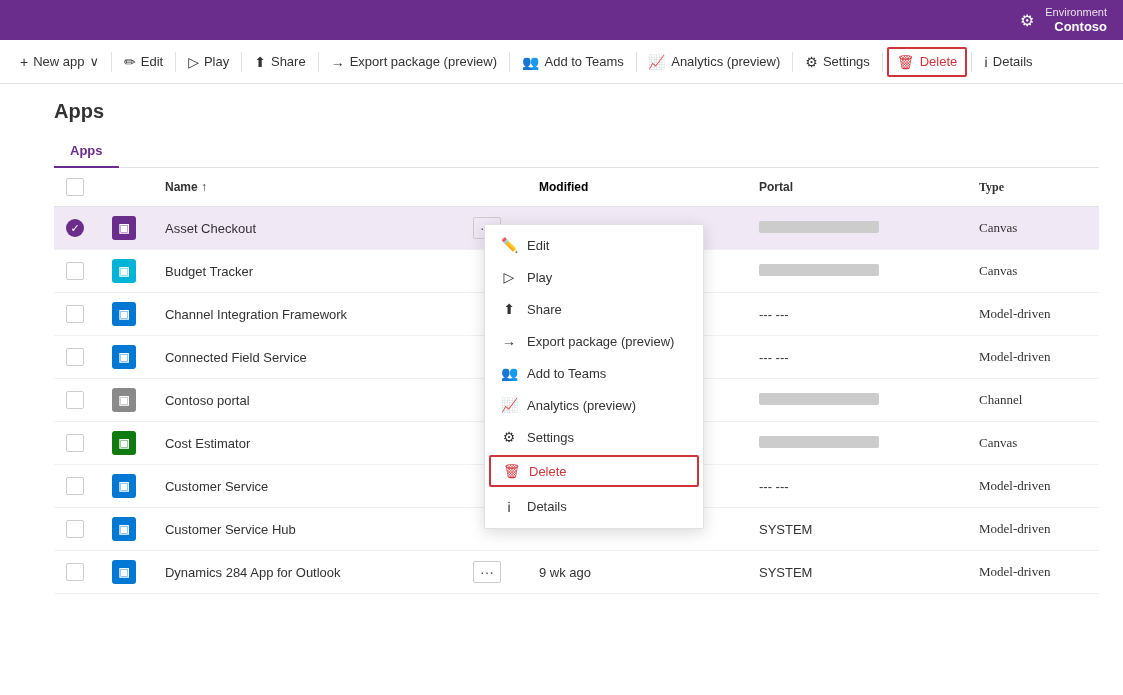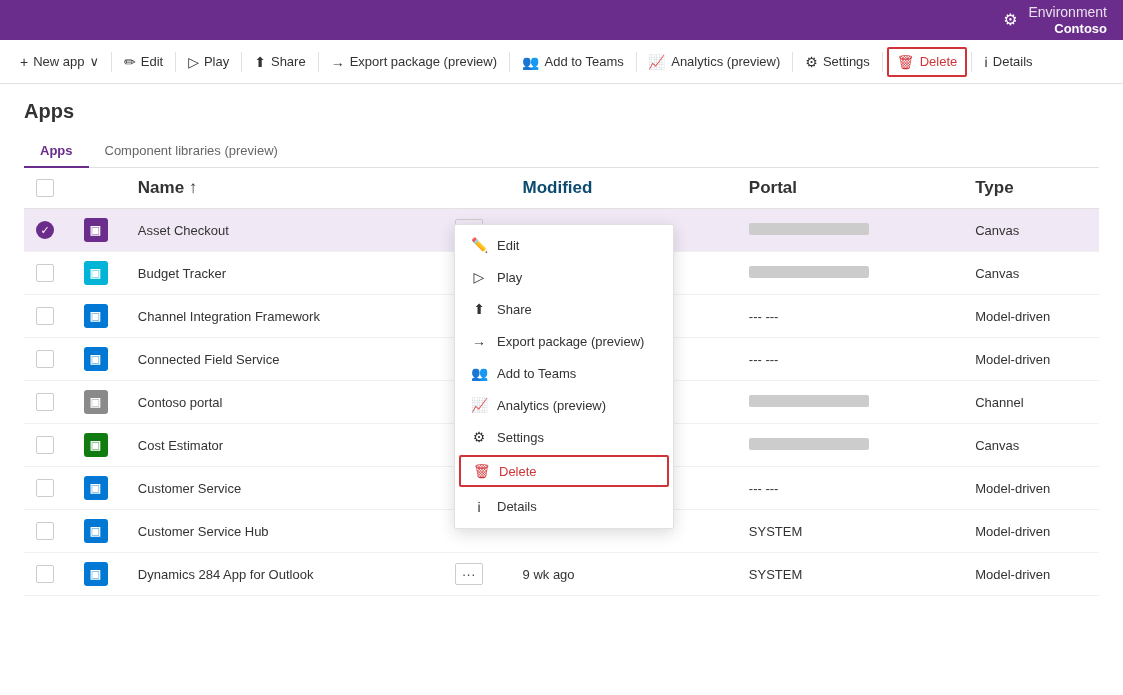--- a/index.html
+++ b/index.html
@@ -24,21 +24,21 @@
     .env-icon {
       width: 20px;
       height: 20px;
       display: flex;
       align-items: center;
       justify-content: center;
       color: #fff;
       font-size: 16px;
     }
     .env-text { line-height: 1.2; text-align: right; }
-    .env-label { font-size: 14px; opacity: 0.85; }
+    .env-label { font-size: 11px; opacity: 0.85; }
     .env-name { font-size: 13px; font-weight: 600; }
 
     
     .toolbar {
       height: 44px;
       display: flex;
       align-items: center;
       padding: 0 12px;
       border-bottom: 1px solid #e1e1e1;
       gap: 2px;
@@ -58,21 +58,21 @@
       white-space: nowrap;
     }
     .toolbar-btn.highlighted {
       border: 2px solid #d13438;
       color: #d13438;
     }
     .toolbar-btn .btn-icon { font-size: 14px; }
     .toolbar-sep { width: 1px; height: 20px; background: #e1e1e1; margin: 0 2px; }
 
     
-    .page-content { padding: 16px 24px; }
+    .page-content { padding: 16px 24px; margin-left: 30px; }
     .page-title { font-size: 20px; font-weight: 600; margin-bottom: 12px; }
 
     
     .tabs { display: flex; gap: 0; border-bottom: 1px solid #e1e1e1; margin-bottom: 0; }
     .tab {
       padding: 8px 16px;
       cursor: pointer;
       font-size: 13px;
       color: #666;
       border-bottom: 2px solid transparent;
@@ -81,40 +81,40 @@
     .tab.active { color: #6B2D8B; border-bottom: 2px solid #6B2D8B; font-weight: 600; }
 
     
     .table-wrapper { margin-top: 0; position: relative; }
     .data-table { width: 100%; border-collapse: collapse; }
     .data-table thead tr { border-bottom: 1px solid #e1e1e1; }
     .data-table th {
       text-align: left;
       padding: 10px 12px;
       font-weight: 600;
-      font-size: 17px;
+      font-size: 12px;
       color: #333;
       white-space: nowrap;
     }
     .data-table th.sortable { cursor: pointer; }
     .data-table td {
       padding: 9px 12px;
       border-bottom: 1px solid #f0f0f0;
       font-size: 13px;
     }
     .data-table tr.selected td { background: #f0e8f5; }
     .data-table tr.selected { background: #f0e8f5; }
 
     .col-checkbox { width: 36px; }
     .col-icon { width: 36px; }
     .col-name { width: 280px; }
     .col-dots { width: 60px; }
     .col-modified { width: 200px; }
     .col-owner { width: 200px; }
-    .col-type { width: 120px; }
+    .col-type { width: 120px; font-family: Liberation Serif, serif; }
     .check-circle {
       width: 18px; height: 18px; border-radius: 50%;
       background: #6B2D8B; display: flex; align-items: center; justify-content: center;
       color: white; font-size: 11px;
     }
 
     
     .app-icon {
       width: 24px; height: 24px; border-radius: 3px;
       display: flex; align-items: center; justify-content: center;
@@ -228,34 +228,33 @@
     <span class="btn-icon">ℹ</span>
     <span>Details</span>
   </button>
 </div>
 
 <div class="page-content">
   <div class="page-title">Apps</div>
 
   <div class="tabs">
     <div class="tab active">Apps</div>
-    <div class="tab">Component libraries (preview)</div>
   </div>
 
   <div class="table-wrapper">
     <table class="data-table">
       <thead>
         <tr>
           <th class="col-checkbox">
             <div style="width:18px;height:18px;border:1px solid #ccc;border-radius:2px;"></div>
           </th>
           <th class="col-icon"></th>
           <th class="col-name sortable">Name ↑</th>
           <th class="col-dots"></th>
-          <th class="col-modified" style="color:#0c4a6e;">Modified</th>
+          <th class="col-modified" style="color:#000000;">Modified</th>
           <th class="col-owner">Portal</th>
           <th class="col-type">Type</th>
         </tr>
       </thead>
       <tbody id="table-body">
       <tr class="selected">
     <td class="col-checkbox">
       <div class="check-circle">✓</div>
     </td>
     <td class="col-icon">

